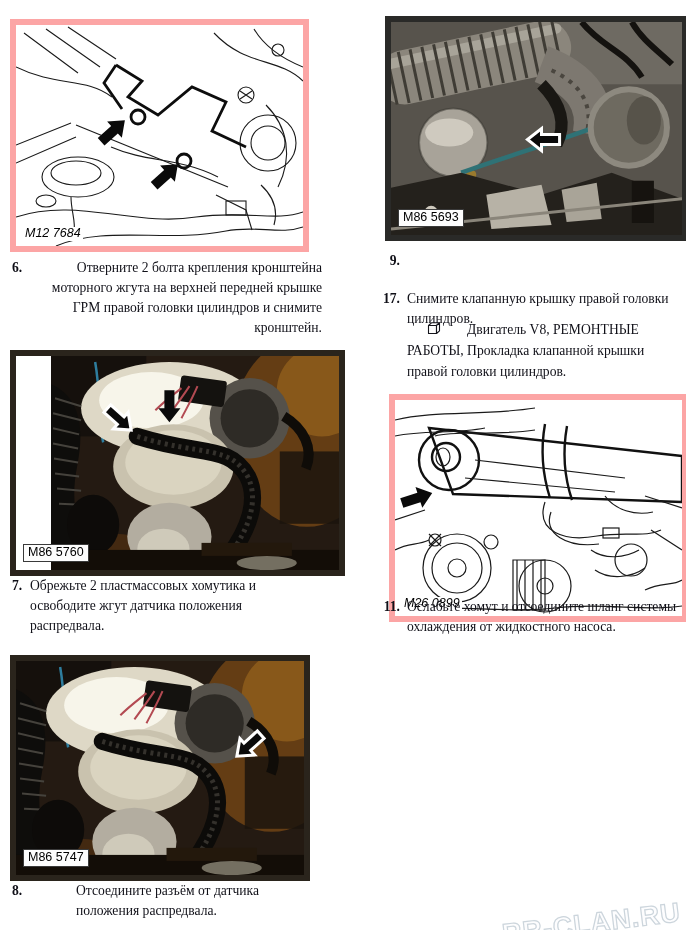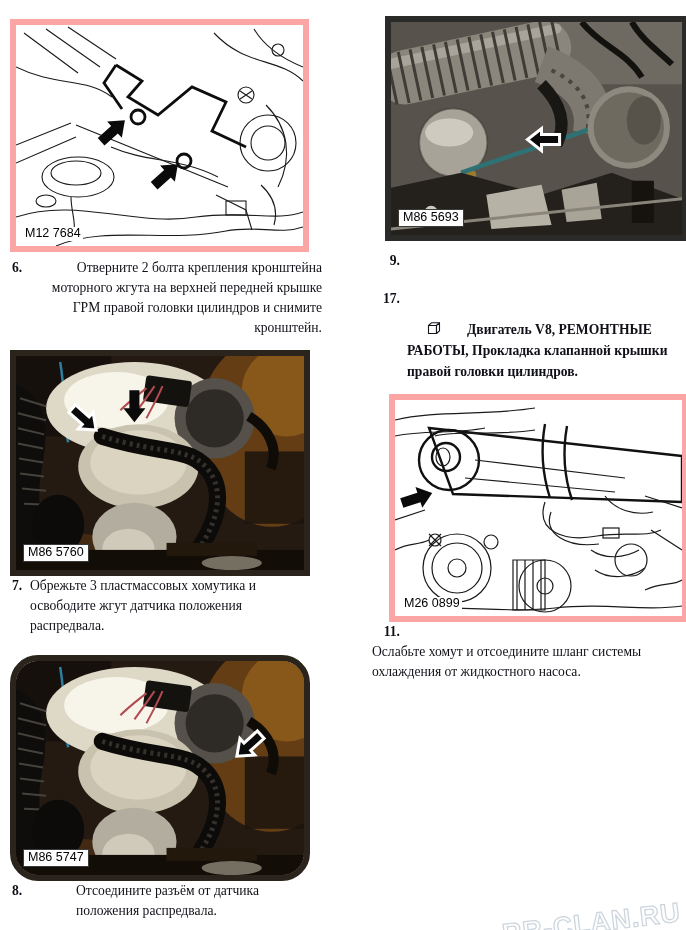--- a/index.html
+++ b/index.html
@@ -8,28 +8,28 @@
     background:#ffffff;
     font-family:"Liberation Serif",serif;color:#101018;
   }
   .fig{position:absolute;border:6px solid #fca5a5;background:#fff;overflow:hidden;}
   .fig svg{display:block;width:100%;height:100%;}
   .fig-label{
     position:absolute;left:7px;bottom:8px;
     font:12.5px "Liberation Sans",sans-serif;color:#000;line-height:1.1;
   }
   .fig-label.boxed{background:#fdfdfd;border:1px solid #3a3a3a;padding:1px 4px;}
-  .fig-label.plain{background:#fff;padding:0 2px;bottom:5px;}
+  .fig-label.plain{background:#fff;padding:0 2px;bottom:5px;font-style:italic;}
   .step{position:absolute;display:flex;font-size:13.6px;line-height:1.46;}
   .step .num{font-weight:bold;flex:none;}
   .stepL .num{width:18px;text-align:left;}
   .stepR .num{width:28px;text-align:right;margin-right:7px;}
   .step .txt{display:block;}
   .ref{
-    position:absolute;font-weight:bold;font-size:13.6px;line-height:1.5;
+    position:absolute;font-weight:normal;font-size:13.6px;line-height:1.5;
   }
   .ref .book{display:inline-block;margin-left:20px;margin-right:26px;vertical-align:-1px;}
   .watermark{
     position:absolute;right:4px;bottom:2px;
     transform:rotate(-7deg);transform-origin:100% 100%;
     font:bold 27px "Liberation Sans",sans-serif;letter-spacing:1px;
     color:rgba(255,255,255,0.92);
     -webkit-text-stroke:1.2px #ccd5dc;
     text-shadow:0 0 1px #dde3e8;
   }
@@ -145,39 +145,39 @@
     </g>
   </svg>
   <span class="fig-label plain">M12 7684</span>
 </div>
 
 <div class="step stepL" style="top:258px;left:12px;width:320px;">
   <span class="num">6.</span>
   <span class="txt" style="width:292px;text-align:right;">Отверните 2 болта крепления кронштейна моторного жгута на верхней передней крышке ГРМ правой головки цилиндров и снимите кронштейн.</span>
 </div>
 
-<div class="fig" style="left:10px;top:350px;width:288px;height:214px;border-color:#2a241c;">
+<div class="fig" style="left:10px;top:350px;width:288px;height:214px;border-color:#2a241c;padding-left:35px;">
   <svg viewBox="0 0 287 213" preserveAspectRatio="none">
     <use href="#scene-throttle"></use>
     <g transform="translate(68,63) rotate(42)">
       <use href="#arrowP" fill="#0a0a0a" stroke="#ffffff" stroke-width="3"></use>
     </g>
     <g transform="translate(118,50) rotate(90)">
       <use href="#arrowP" fill="#0a0a0a"></use>
     </g>
   </svg>
   <span class="fig-label boxed">M86 5760</span>
 </div>
 
 <div class="step stepL" style="top:576px;left:12px;width:260px;">
   <span class="num">7.</span>
-  <span class="txt" style="width:238px;">Обрежьте 3 пластмассовых хомутика и освободите жгут датчика положения распредвала.</span>
-</div>
-
-<div class="fig" style="left:10px;top:655px;width:288px;height:214px;border-color:#2a241c;border-radius:28px;">
+  <span class="txt" style="width:238px;">Обрежьте 2 пластмассовых хомутика и освободите жгут датчика положения распредвала.</span>
+</div>
+
+<div class="fig" style="left:10px;top:655px;width:288px;height:214px;border-color:#2a241c;">
   <svg viewBox="0 0 287 213" preserveAspectRatio="none">
     <use href="#scene-throttle"></use>
     <g transform="translate(232,84) rotate(138)">
       <use href="#arrowP" fill="#0a0a0a" stroke="#ffffff" stroke-width="3"></use>
     </g>
   </svg>
   <span class="fig-label boxed">M86 5747</span>
 </div>
 
 <div class="step stepL" style="top:881px;left:12px;width:290px;">
@@ -194,20 +194,21 @@
   </svg>
   <span class="fig-label boxed">M86 5693</span>
 </div>
 
 <div class="step stepR" style="top:251px;left:372px;width:290px;">
   <span class="num">9.</span>
 </div>
 
 <div class="step stepR" style="top:289px;left:372px;width:306px;">
   <span class="num">17.</span>
+  <span class="txt" style="width:270px;">Снимите клапанную крышку правой головки цилиндров.</span>
 </div>
 
 <div class="ref" style="top:320px;left:407px;width:272px;">
   <span class="book">
     <svg width="14" height="13" viewBox="0 0 14 13">
       <g fill="#ffffff" stroke="#15151c" stroke-width="1.1" stroke-linejoin="round">
         <rect x="1.5" y="3.5" width="8" height="8"></rect>
         <polygon points="1.5,3.5 4.5,0.8 12.5,0.8 9.5,3.5"></polygon>
         <polygon points="9.5,3.5 12.5,0.8 12.5,8.8 9.5,11.5"></polygon>
       </g>
@@ -250,18 +251,18 @@
       <path d="M20,210 C60,204 110,214 160,208 C210,202 250,212 287,206"></path>
       <rect x="208" y="128" width="16" height="10"></rect>
     </g>
     <g transform="translate(22,98) rotate(-18)">
       <use href="#arrowP" fill="#0a0a0a"></use>
     </g>
   </svg>
   <span class="fig-label plain">M26 0899</span>
 </div>
 
-<div class="step stepR" style="top:622px;left:372px;width:308px;flex-direction:column;">
+<div class="step stepR" style="top:597px;left:372px;width:308px;">
   <span class="num">11.</span>
   <span class="txt" style="width:272px;">Ослабьте хомут и отсоедините шланг системы охлаждения от жидкостного насоса.</span>
 </div>
 
 <div class="watermark">RR-CLAN.RU</div>
 
 </body></html>

